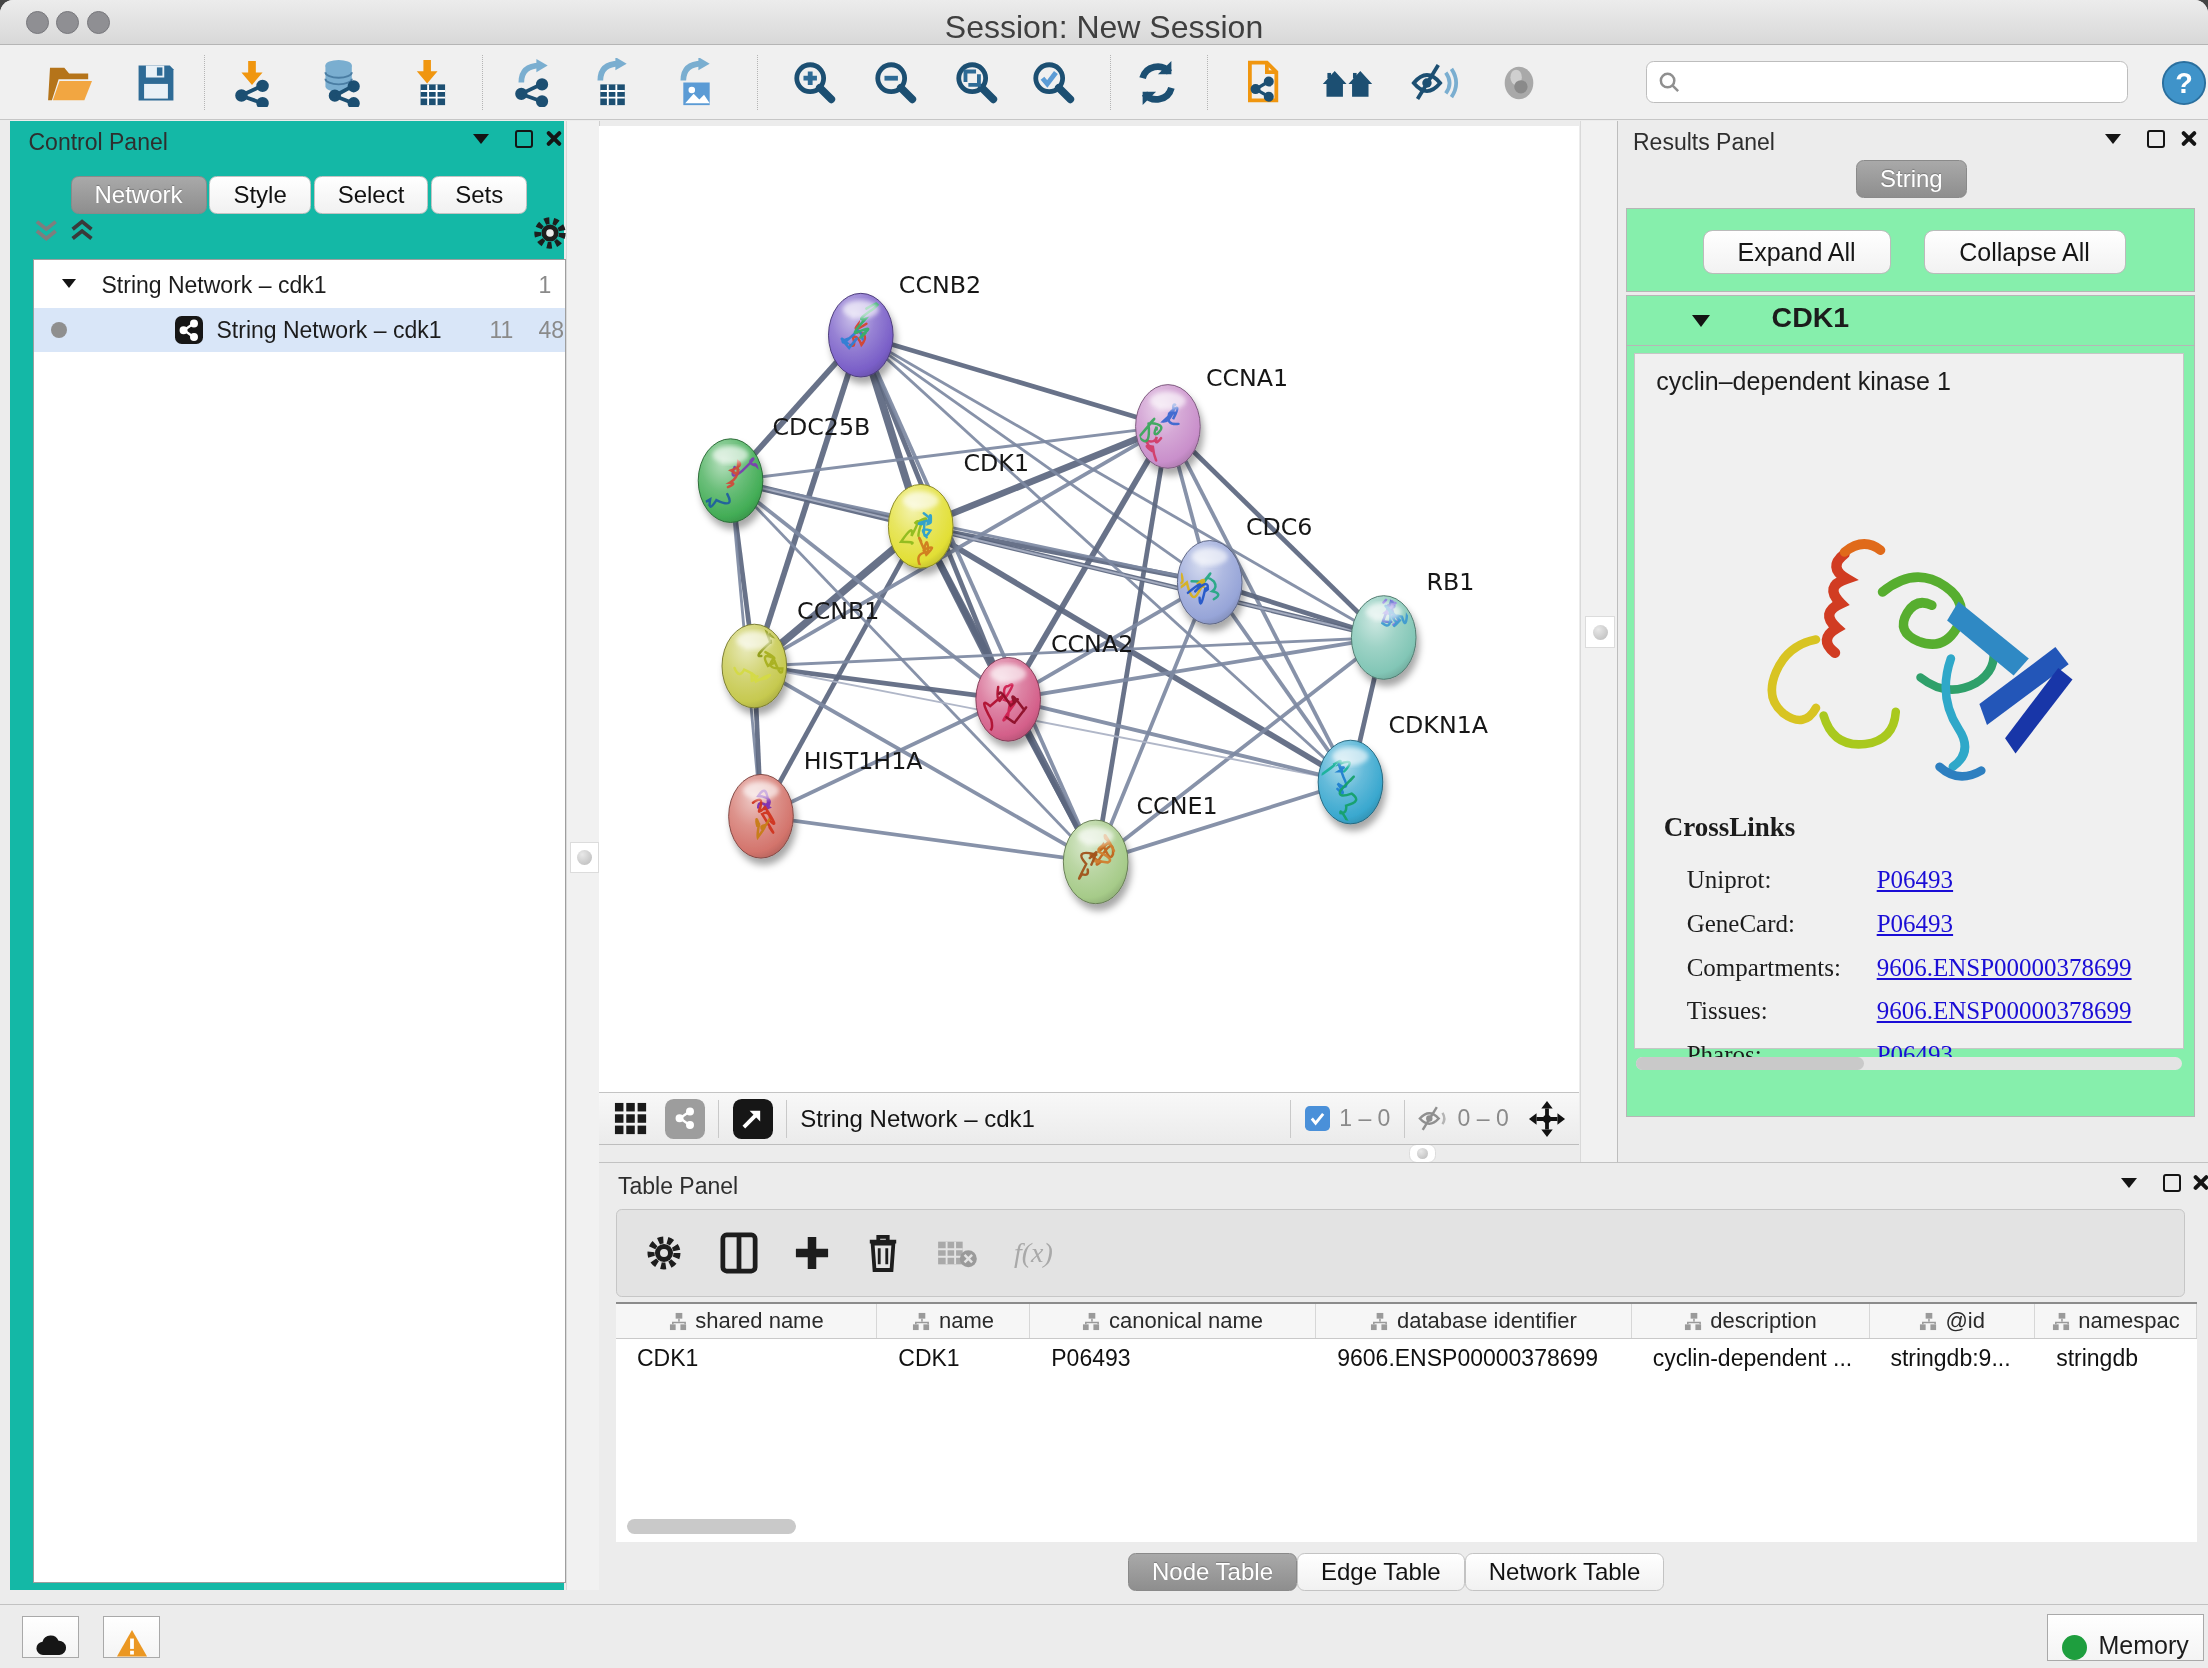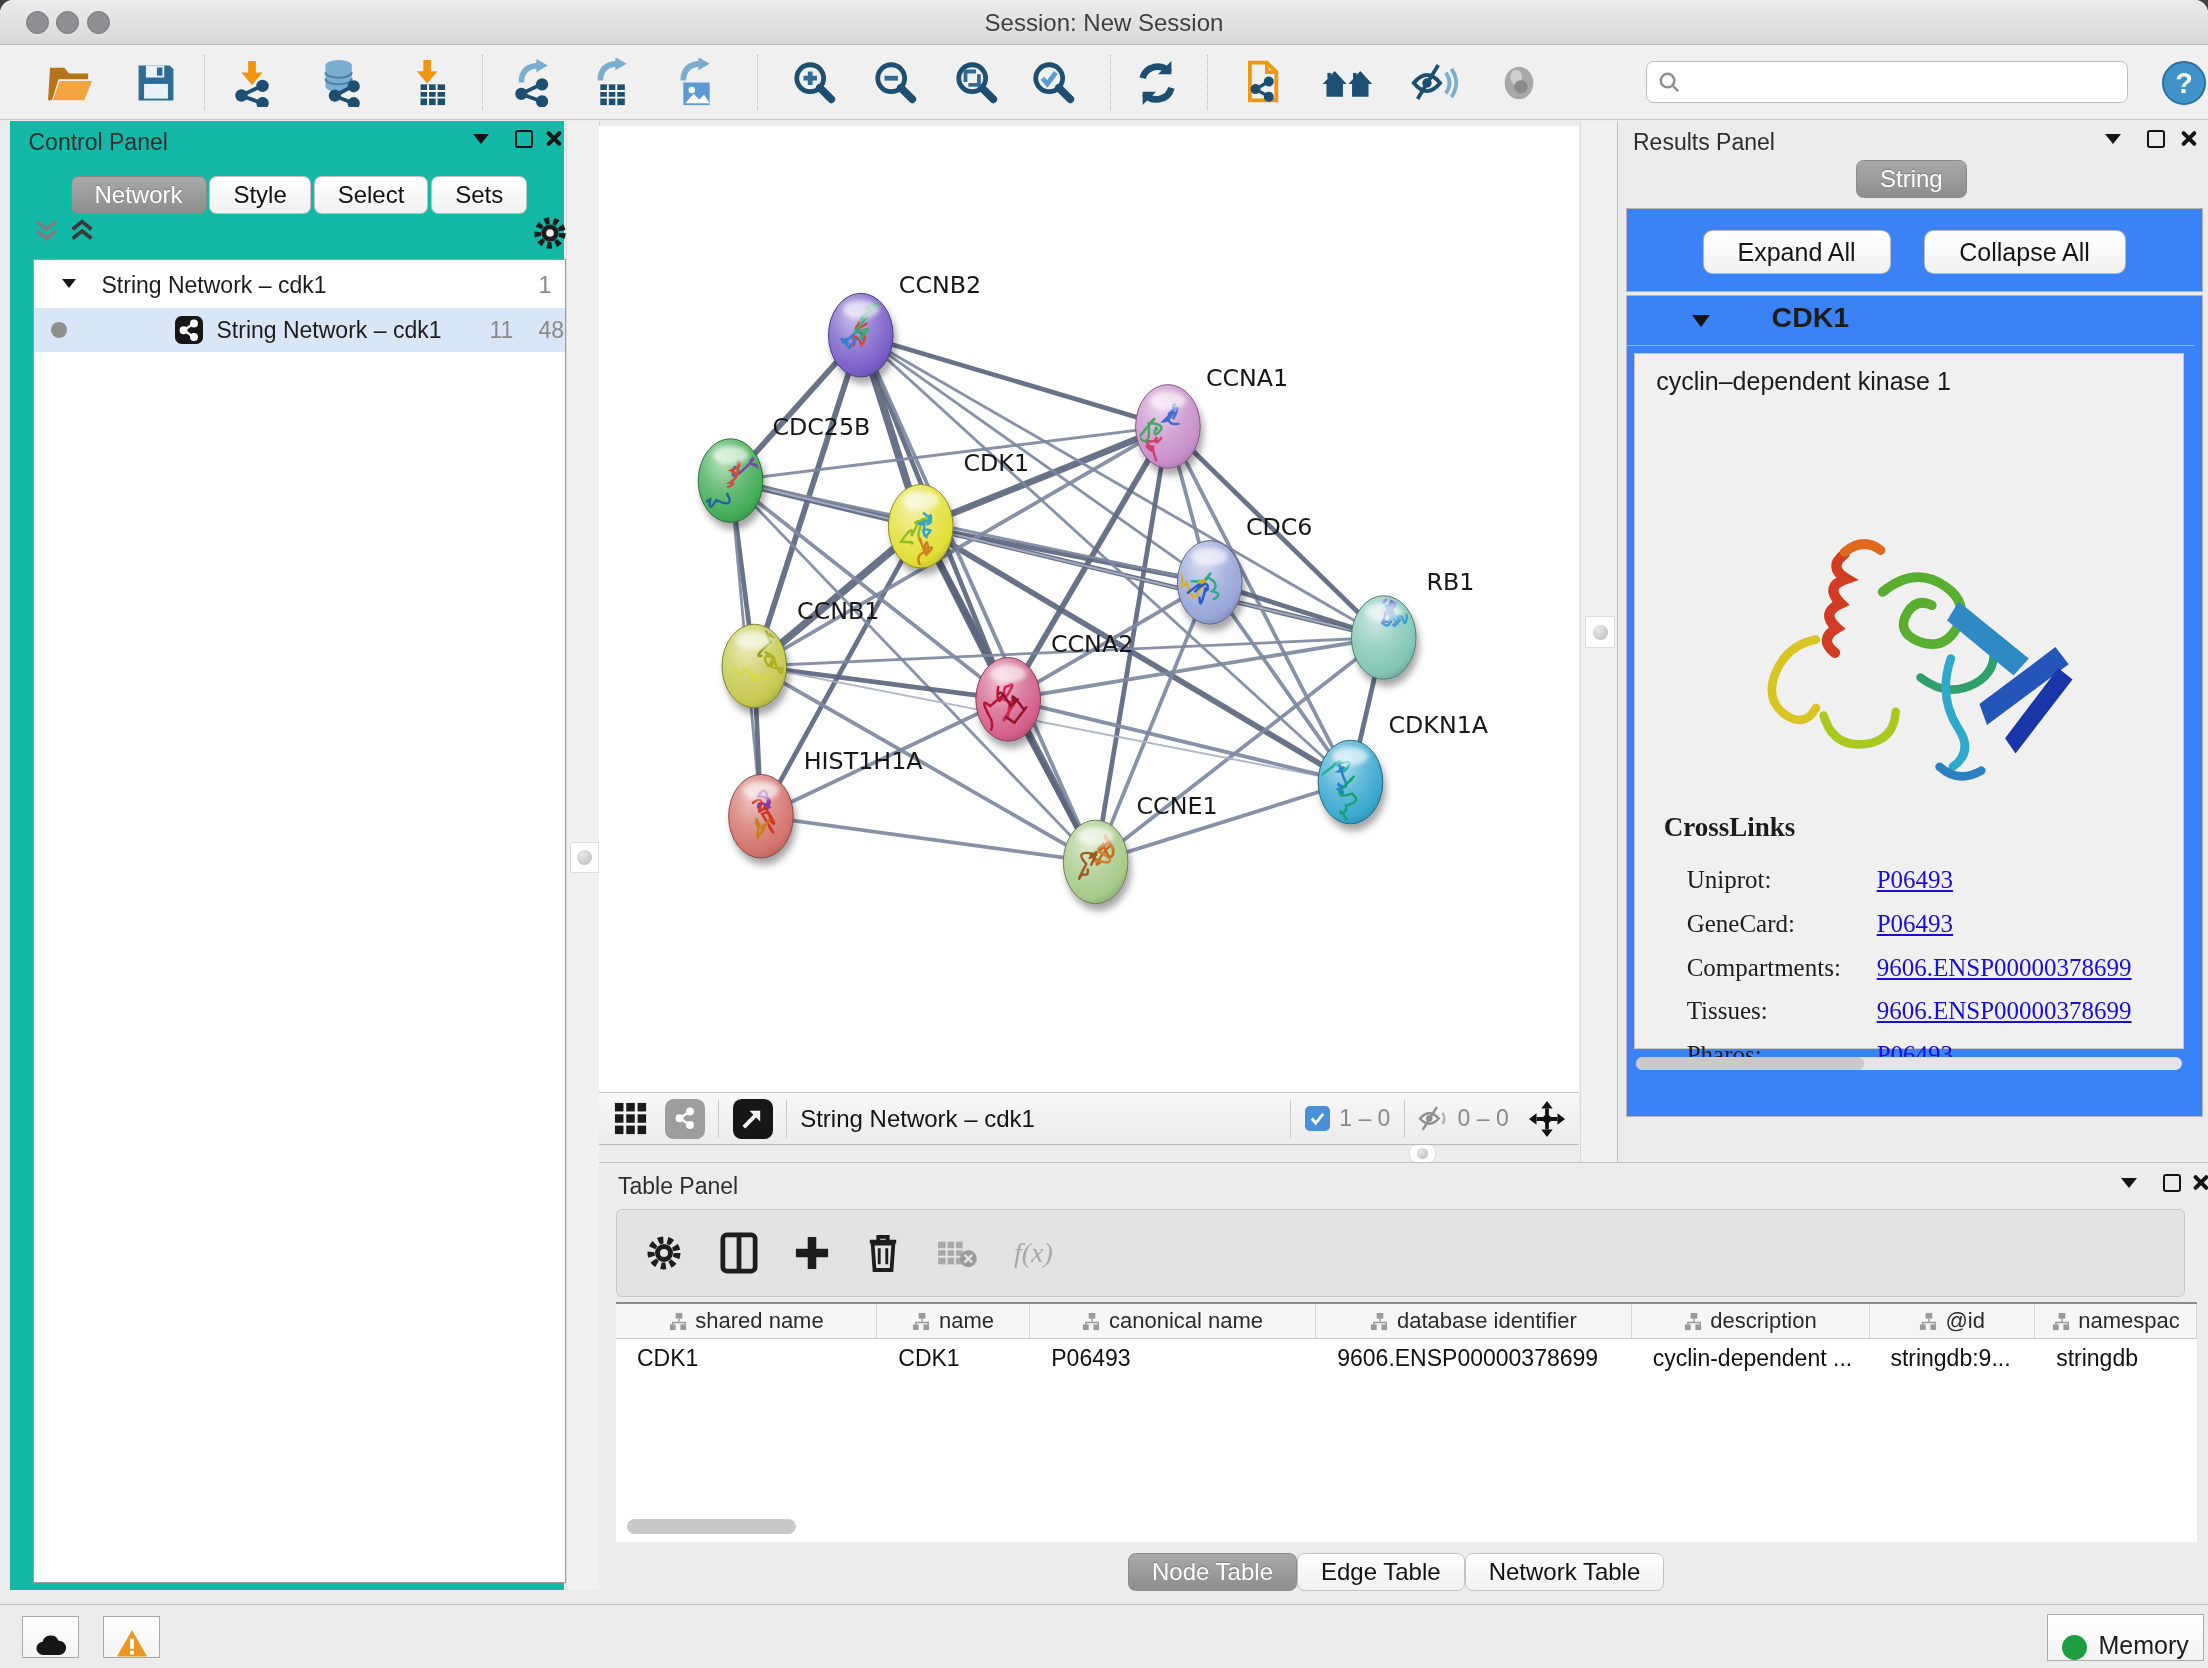--- a/index.html
+++ b/index.html
@@ -4,21 +4,21 @@
 <style>
   html,body{margin:0;padding:0;background:#444;}
   .window{position:relative;width:2208px;height:1668px;background:#ececec;
     font-family:"Liberation Sans","DejaVu Sans",sans-serif;color:#1c1c1c;
     border-radius:13.3px 13.3px 0 0;overflow:hidden;}
   .abs{position:absolute;}
   
   .titlebar{left:0;top:0;width:2208px;height:44px;
     background:linear-gradient(#ececec,#d8d8d8);border-bottom:1px solid #b5b5b5;}
   .tl{width:21px;height:21px;border-radius:50%;background:#8f8f93;border:1px solid #77777c;top:10.5px;}
-  .title-text{width:100%;top:8.6px;text-align:center;font-size:24px;color:#3f3f3f;}
+  .title-text{width:100%;top:8.6px;text-align:center;font-size:32px;color:#3f3f3f;}
   
   .toolbar{left:0;top:45px;width:2208px;height:74px;background:#f0f0f0;border-bottom:1px solid #c6c6c6;}
   .tbtn{top:13.3px;width:53px;height:49px;display:flex;align-items:center;justify-content:center;}
   .tsep{top:9.5px;width:0;height:55px;border-left:1.9px dotted #b4b4b4;}
   .searchbox{top:16px;height:42px;background:#fff;border:1.9px solid #bdbdbd;border-radius:7.6px;display:flex;align-items:center;padding-left:9.5px;box-sizing:border-box;}
   .searchbox input{border:none;outline:none;font-size:21px;width:418px;background:transparent;font-family:inherit;}
   
   .panel-title{font-size:23px;color:#2e2e2e;}
   .tri-down{width:0;height:0;border-left:8.6px solid transparent;border-right:8.6px solid transparent;border-top:10.5px solid #141414;display:inline-block;}
   .sq-icon{width:14.3px;height:14.3px;border:2.9px solid #141414;border-radius:2.9px;display:inline-block;}
@@ -43,21 +43,21 @@
   .knob{background:#fff;border:1px solid #dcdcdc;display:flex;align-items:center;justify-content:center;}
   .knob i{width:15px;height:15px;border-radius:50%;background:radial-gradient(circle at 35% 30%,#e8e8e8,#b9b9b9);display:block;}
   
   .netcanvas{left:599px;top:126px;width:980px;height:966px;background:#fff;}
   .netbar{left:599px;top:1092px;width:980px;height:51px;background:linear-gradient(#f8f8f8,#ebebeb);
     border-top:1px solid #c4c4c4;border-bottom:1px solid #bdbdbd;display:flex;align-items:center;}
   .netbar .nsep{width:0;height:38px;border-left:1px solid #c9c9c9;margin:0 13.3px;}
   .graytext{color:#8a8a8a;}
   
   .rpanel{left:1617px;top:121px;width:592px;height:1041px;background:#ececec;border-left:1.9px solid #bdbdbd;}
-  .rbox{background:#3b82f6;border:1.9px solid #b6b6b6;padding-left:8px;}
+  .rbox{background:#86efac;border:1.9px solid #b6b6b6;}
   .btn{background:linear-gradient(#ffffff,#f2f2f2);border:1.9px solid #bbbbbb;border-radius:9.5px;
     font-size:25px;color:#151515;display:flex;align-items:center;justify-content:center;}
   .serif{font-family:"Liberation Serif","DejaVu Serif",serif;}
   .xlink{color:#1a0dd6;text-decoration:underline;}
   .xrow{position:absolute;left:23px;font-size:25px;}
   .xrow .xlabel{display:inline-block;width:190px;}
   
   .tpanel{left:599px;top:1162px;width:1609px;height:428px;background:#ececec;border-top:1.9px solid #c2c2c2;}
   .ttoolbar{left:17px;top:46px;width:1569px;height:88px;background:#e3e3e3;border:1.9px solid #c6c6c6;border-radius:5.7px;display:flex;align-items:center;gap:36px;padding-left:27px;box-sizing:border-box;}
   .thead{display:flex;background:#f6f6f6;border-top:2.9px solid #8b8b8b;border-bottom:1px solid #c9c9c9;height:34px;}

